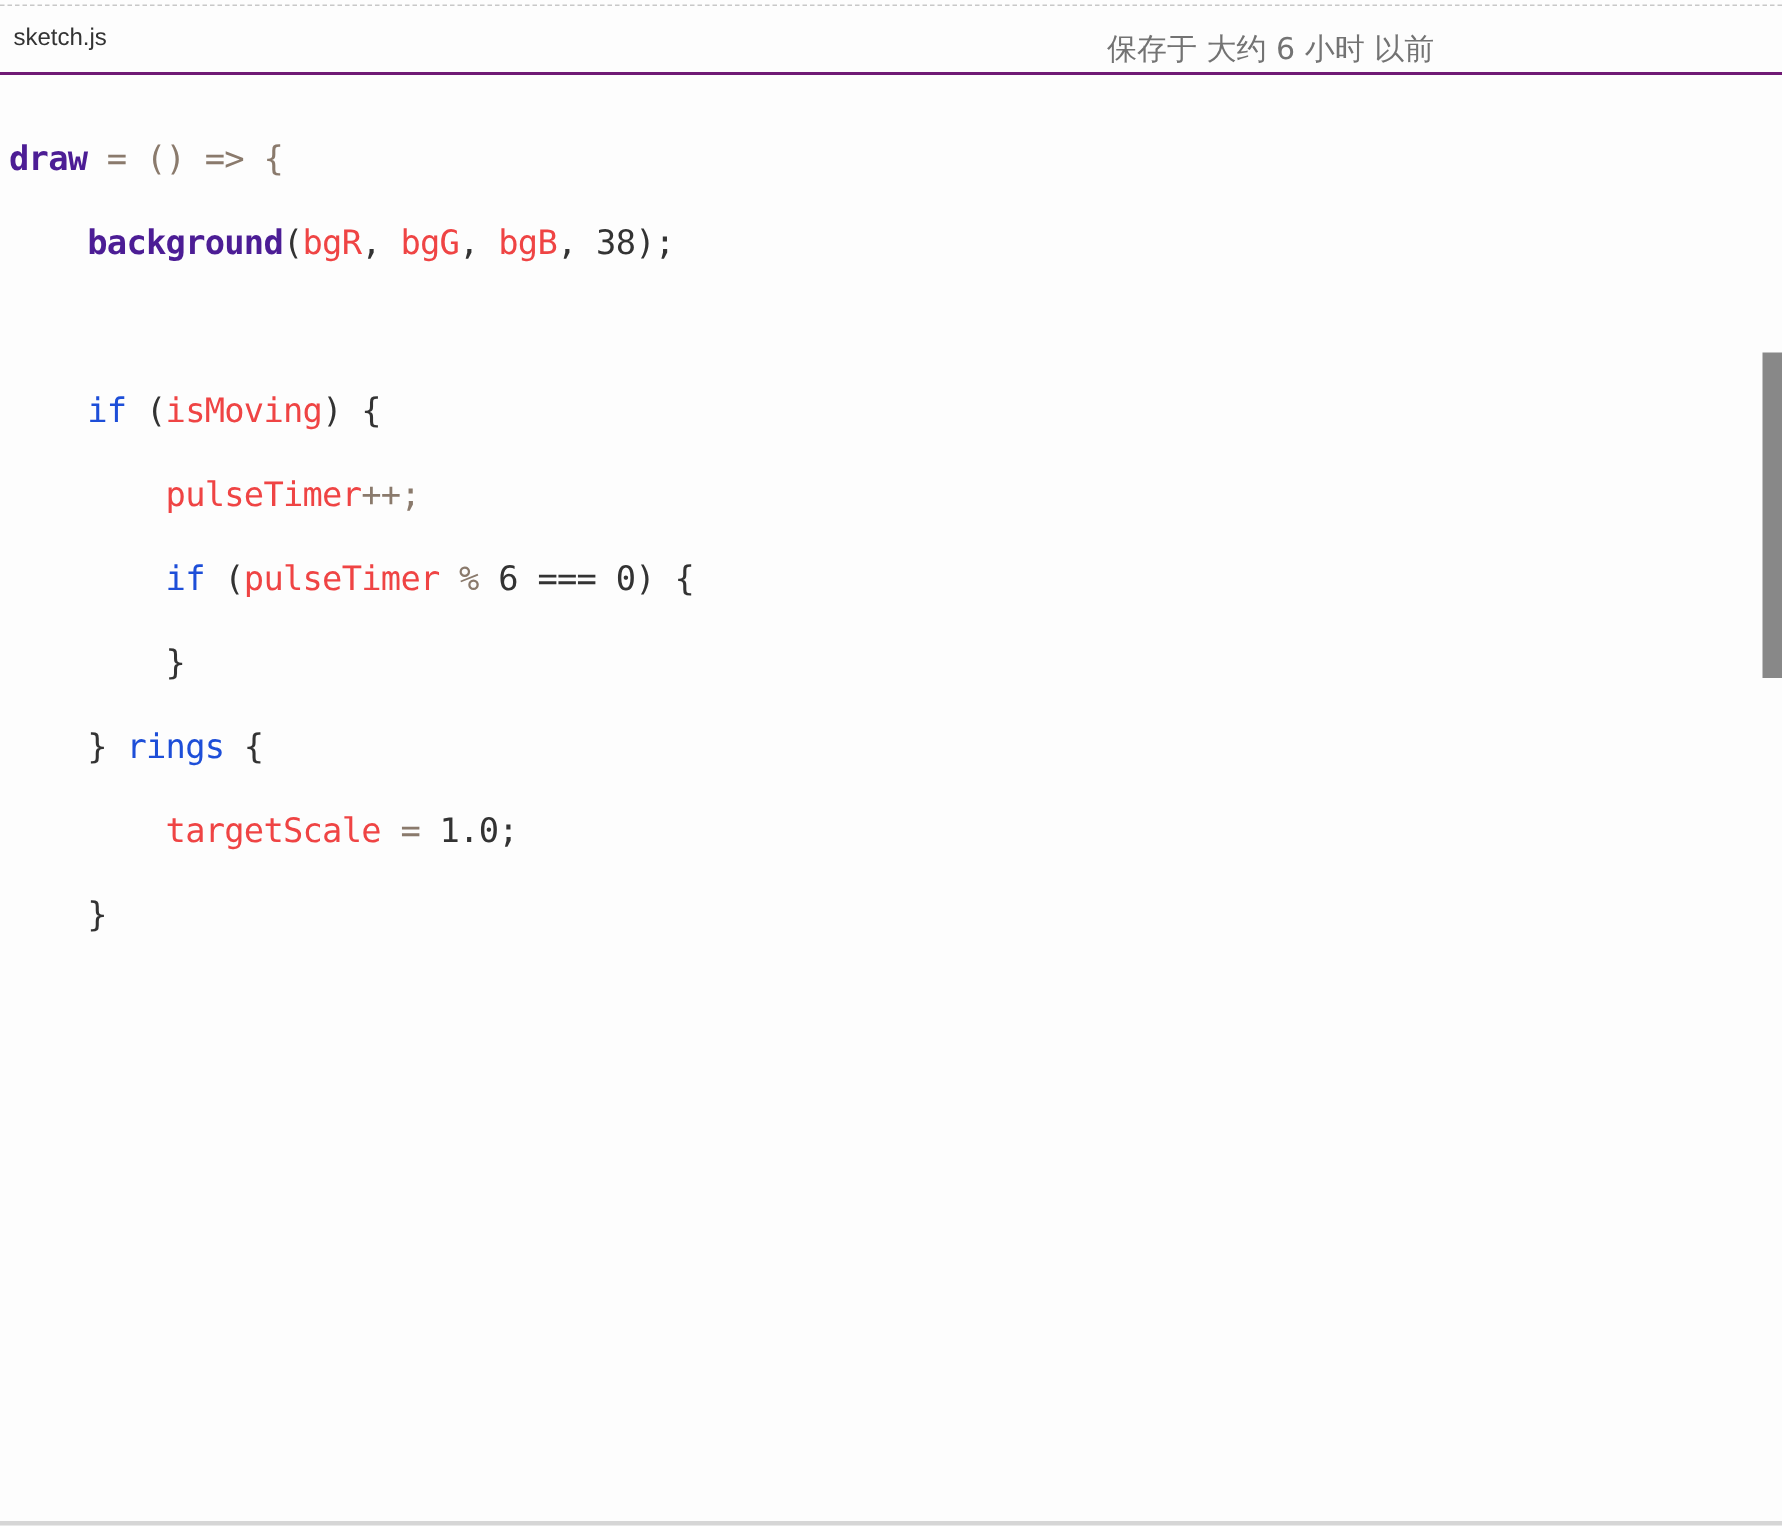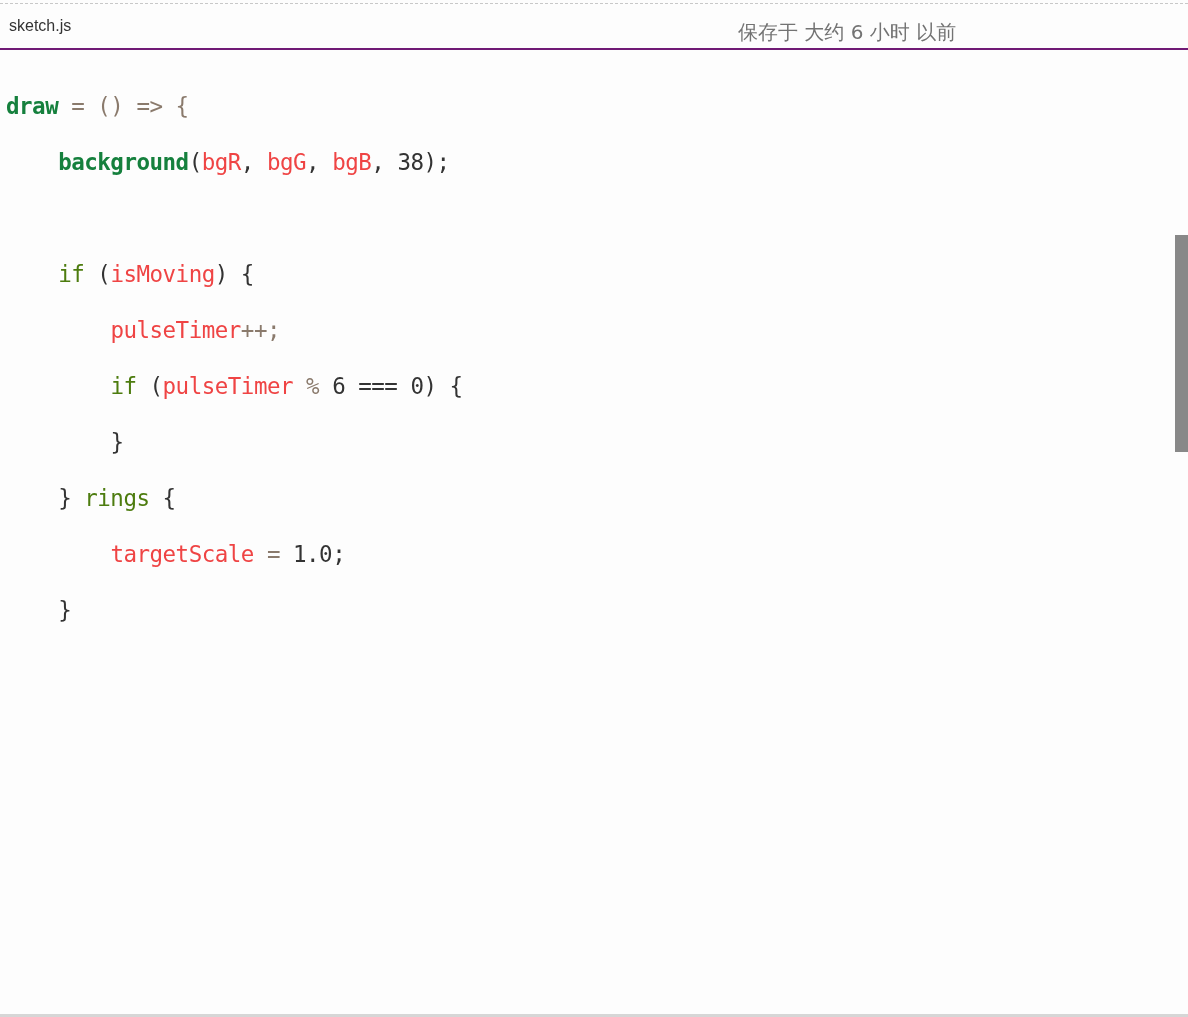--- a/index.html
+++ b/index.html
@@ -26,22 +26,22 @@
   }
   .editor {
     position:absolute; left:0; top:49px; width:1188px; height:966px; overflow:hidden;
   }
   .code {
     position:absolute; left:6px; top:15px; margin:0;
     font-family:"DejaVu Sans Mono", monospace; font-size:22.5px;
     line-height:28px; white-space:pre; color:#333; letter-spacing:-0.5px;
   }
   .line { height:28px; }
-  .kw { color:#4d7c0f; }
-  .fn { color:#15803d; font-weight:bold; }
+  .kw { color:#1d4ed8; }
+  .fn { color:#4c1d95; font-weight:bold; }
   .var { color:#ef4444; }
   .op { color:#8a7a6c; }
   .cm { color:#808080; }
   .pl { color:#333; }
   .scrollbar-track {
     position:absolute; right:0; top:49px; width:14px; height:966px;
   }
   .scrollbar-thumb {
     position:absolute; right:0; top:235px; width:13px; height:217px;
     background:#888888;

